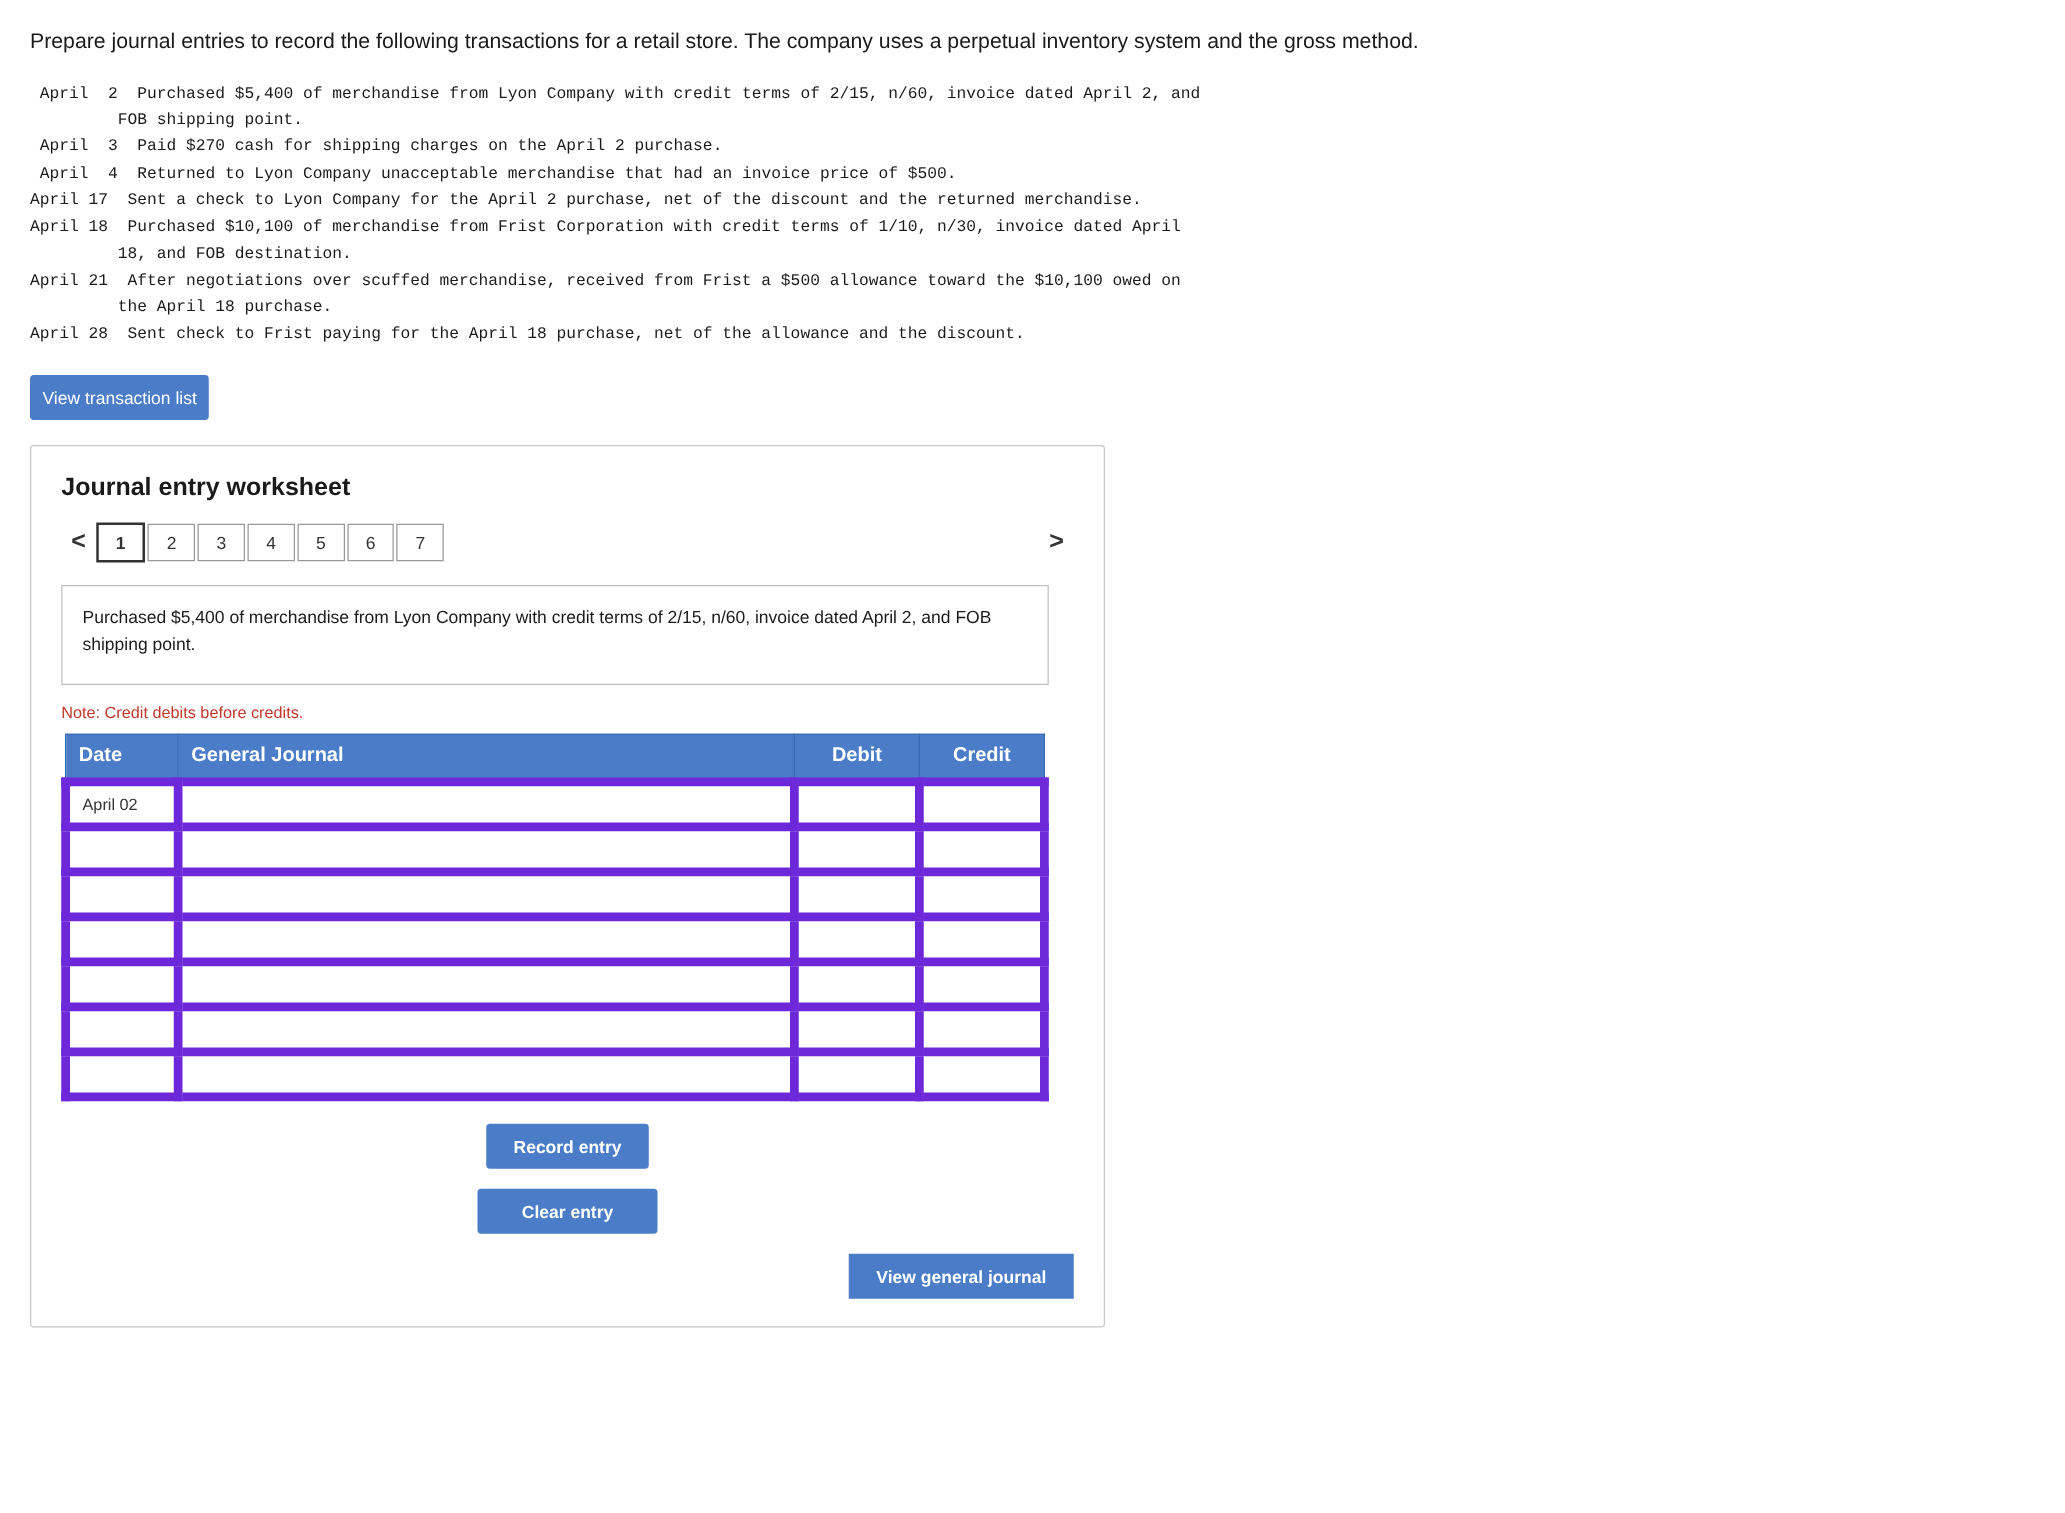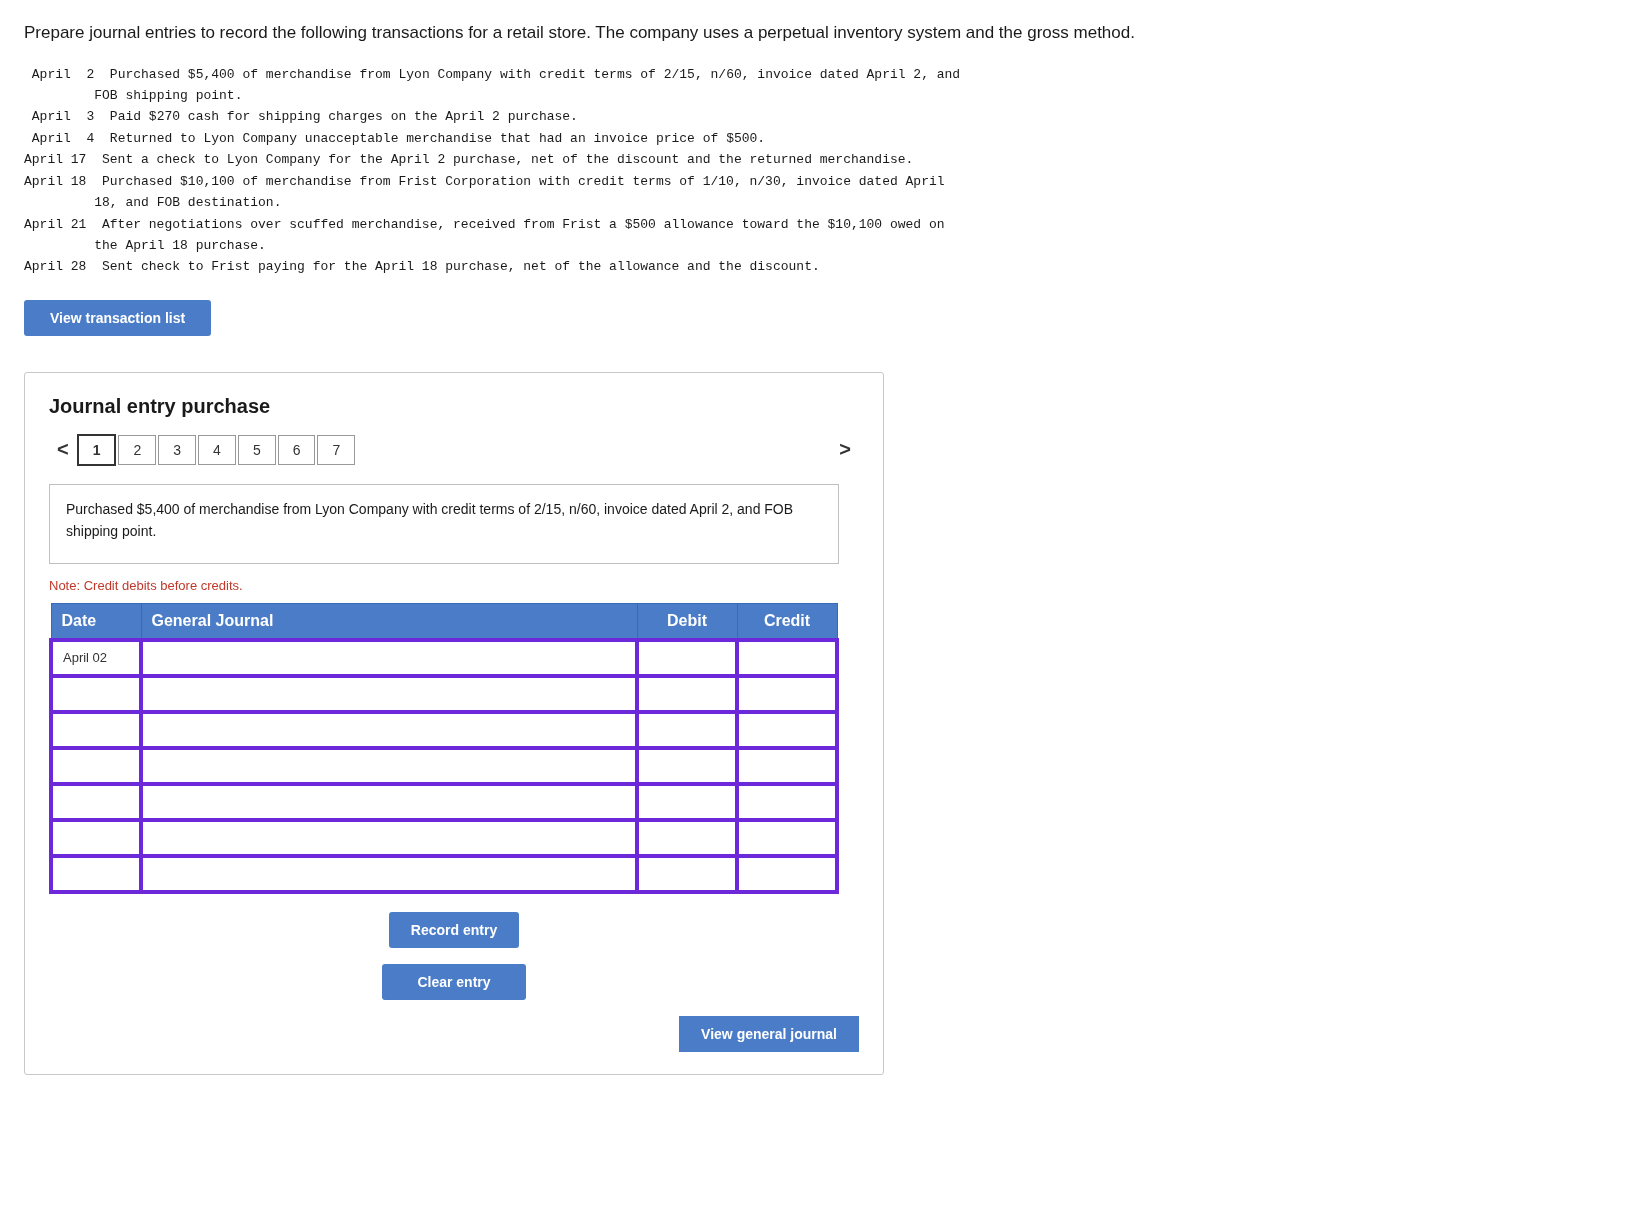--- a/index.html
+++ b/index.html
@@ -34,26 +34,26 @@
     }
 
     .transactions-block p {
       white-space: pre-wrap;
     }
 
     .view-transaction-btn {
       background-color: #4a7cc7;
       color: #fff;
       border: none;
-      padding: 10px 26px;
-      font-size: 14px;
-      font-weight: 700;
+      padding: 10px 10px;
+      font-size: 14px;
+      font-weight: 400;
       cursor: pointer;
       border-radius: 3px;
-      margin-bottom: 36px;
+      margin-bottom: 20px;
       display: inline-block;
     }
 
     .worksheet-container {
       border: 1px solid #c8c8c8;
       border-radius: 3px;
       padding: 22px 24px 22px 24px;
       max-width: 860px;
       background: #fff;
     }
@@ -142,21 +142,21 @@
     .journal-table thead th.credit-col {
       text-align: center;
       width: 100px;
     }
 
     .journal-table tbody tr {
       background: #fff;
     }
 
     .journal-table tbody td {
-      border: 4px solid #6d28d9;
+      border: 7px solid #6d28d9;
       padding: 0;
       height: 36px;
     }
 
     .journal-table tbody td input {
       width: 100%;
       height: 100%;
       border: none;
       outline: none;
       padding: 4px 8px;
@@ -244,21 +244,21 @@
          the April 18 purchase.</p>
   <p>April 28  Sent check to Frist paying for the April 18 purchase, net of the allowance and the discount.</p>
 </div>
 
 
 <button class="view-transaction-btn">View transaction list</button>
 
 
 <div class="worksheet-container">
 
-  <div class="worksheet-title">Journal entry purchase</div>
+  <div class="worksheet-title">Journal entry worksheet</div>
 
   <div class="tabs-row">
     <button class="tab-arrow">&lt;</button>
     <button class="tab-number active">1</button>
     <button class="tab-number">2</button>
     <button class="tab-number">3</button>
     <button class="tab-number">4</button>
     <button class="tab-number">5</button>
     <button class="tab-number">6</button>
     <button class="tab-number">7</button>

